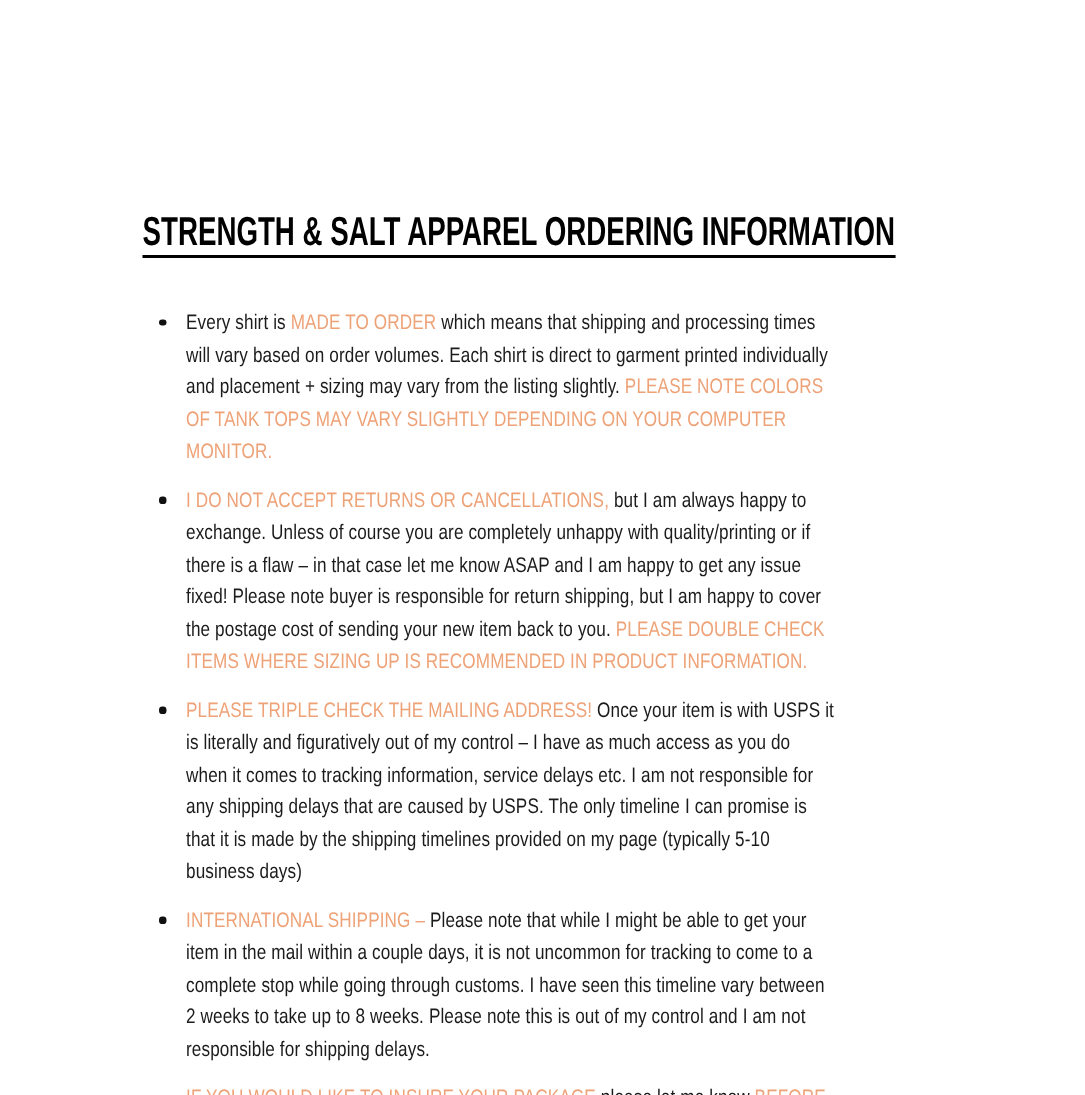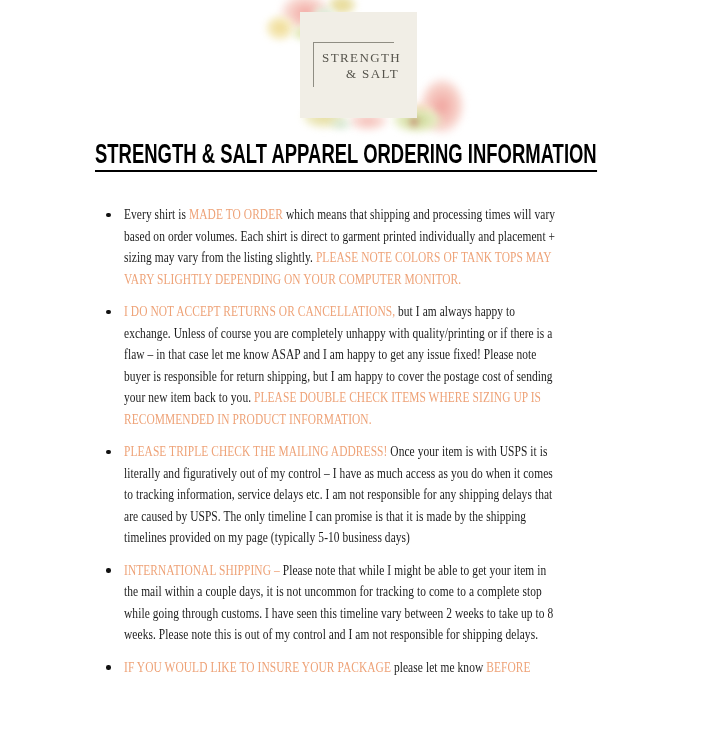--- a/index.html
+++ b/index.html
@@ -60,58 +60,38 @@
     font-size:27px; font-weight:bold; color:var(--title-text,#000);
     line-height:27px; padding-bottom:2px; border-bottom:2.5px solid #000;
     letter-spacing:0px;
   }
 
   
   .info-list {
     position:absolute; left:95px; top:204px; width:560px;
     margin:0; padding:0; list-style:none;
   }
-  .info-list li { display:flex; margin:0 0 11px 0;font-family:Liberation Serif, serif; }
+  .info-list li { display:flex; margin:0 0 11px 0; }
   .dot {
     flex:none; width:4.5px; height:4.5px; border-radius:50%;
     background:#111; margin:8.5px 0 0 11px;
   }
   .btext {
     margin-left:13px; width:630px; transform:scaleX(0.816); transform-origin:0 0;
     font-size:14px; line-height:21.5px; color:var(--body-text,#1B1B1B);
     letter-spacing:0.1px;
   }
   .accent { color:var(--accent,#EEA277); }
   .normal { color:inherit; }
 </style>
 </head>
 <body>
 
 <div class="page">
 
-  <div class="logo">
-    <div class="flower f-pink-tl"></div>
-    <div class="flower f-yellow-l"></div>
-    <div class="flower f-green-tl"></div>
-    <div class="flower f-ygreen-t"></div>
-    <div class="flower f-mint-t"></div>
-    <div class="flower f-pink-r"></div>
-    <div class="flower f-peach-r"></div>
-    <div class="flower f-green-b"></div>
-    <div class="flower f-red-b"></div>
-    <div class="flower f-pink-b"></div>
-    <div class="flower f-yellow-b"></div>
-    <div class="flower f-mint-b"></div>
-
-    <div class="logo-square">
-      <div class="bracket"></div>
-      <div class="logo-line logo-line1">STRENGTH</div>
-      <div class="logo-line logo-line2">&amp; SALT</div>
-    </div>
-  </div>
 
   <div class="title-wrap">
     <span class="title-text">STRENGTH &amp; SALT APPAREL ORDERING INFORMATION</span>
   </div>
 
   <ul class="info-list">
       <li>
         <span class="dot"></span>
         <div class="btext"><span class="normal">Every shirt is </span><span class="accent">MADE TO ORDER</span><span class="normal"> which means that shipping and processing times will vary based on order volumes. Each shirt is direct to garment printed individually and placement + sizing may vary from the listing slightly. </span><span class="accent">PLEASE NOTE COLORS OF TANK TOPS MAY VARY SLIGHTLY DEPENDING ON YOUR COMPUTER MONITOR.</span></div>
       </li>

